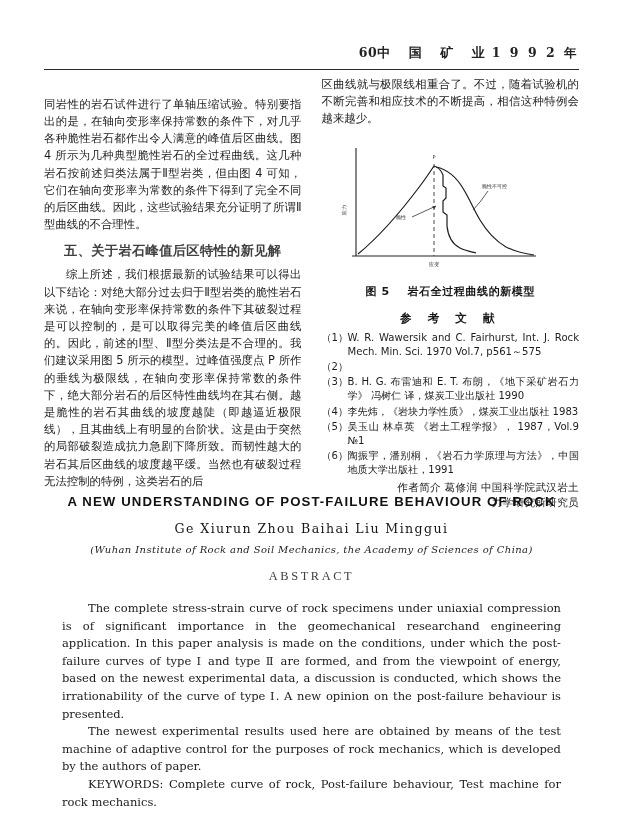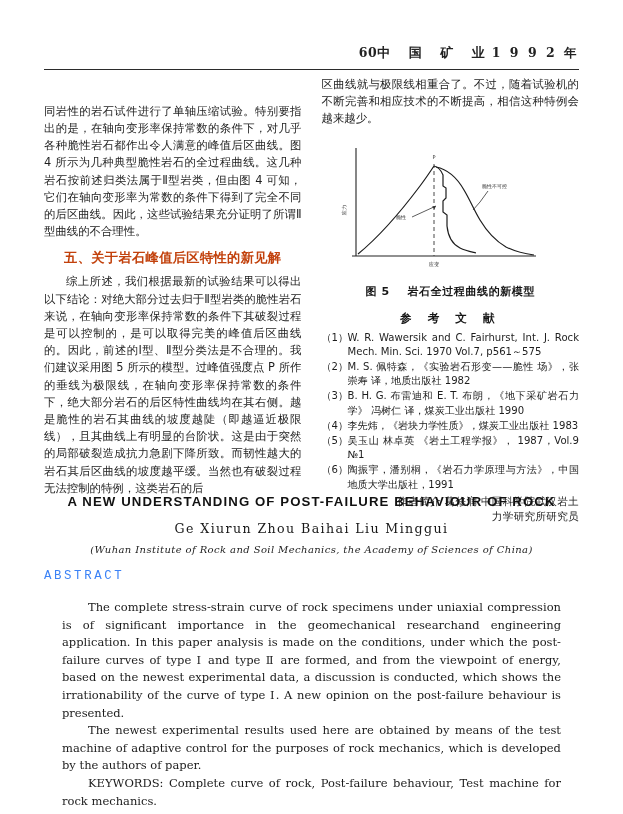--- a/index.html
+++ b/index.html
@@ -78,21 +78,21 @@
   }
   .cn.indent { text-indent: 22px; }
 
   .sec-head {
     font-family: "DejaVu Sans", sans-serif;
     font-size: 13.2px;
     font-weight: bold;
     letter-spacing: 0.4px;
     text-align: center;
     margin: 9px 0 6px 0;
-    color: #c2410c;
+    color: #404040;
   }
 
   
   .figure-block {
     margin-top: 12px;
   }
   .figure-canvas {
     width: 240px;
     height: 140px;
     margin: 0 auto;
@@ -180,25 +180,26 @@
   .en-affil {
     text-align: center;
     font-family: "DejaVu Serif", serif;
     font-style: italic;
     font-size: 10px;
     letter-spacing: 0.4px;
     margin-top: 8px;
     color: #1d1d1d;
   }
   .abs-head {
-    font-family: Liberation Mono, monospace;
+    text-align: center;
+    font-family: Liberation Serif, serif;
     font-size: 12.4px;
     letter-spacing: 2.6px;
     margin-top: 14px;
-    color: #3b82f6;
+    color: #404040;
   }
   .abs-body {
     font-family: "DejaVu Serif", serif;
     font-size: 11.5px;
     line-height: 17.6px;
     text-align: justify;
     margin-top: 16px;
     padding: 0 18px;
     color: #1b1b1b;
   }
@@ -297,21 +298,20 @@
       </div>
 
       <div class="ref-title">参 考 文 献</div>
       <ul class="ref-list">
         <li class="ref-item">
           <span class="ref-num">（1）</span>
           <span class="ref-text">W. R. Wawersik and C. Fairhurst, Int. J. Rock Mech. Min. Sci. 1970 Vol.7,  p561～575</span>
         </li>
         <li class="ref-item">
           <span class="ref-num">（2）</span>
-          <span class="ref-text">M. S. 佩特森，《实验岩石形变——脆性 场》，张崇寿 译，地质出版社  1982</span>
         </li>
         <li class="ref-item">
           <span class="ref-num">（3）</span>
           <span class="ref-text">B. H. G. 布雷迪和 E. T. 布朗，《地下采矿岩石力学》 冯树仁 译，煤炭工业出版社  1990</span>
         </li>
         <li class="ref-item">
           <span class="ref-num">（4）</span>
           <span class="ref-text">李先炜，《岩块力学性质》，煤炭工业出版社 1983</span>
         </li>
         <li class="ref-item">

